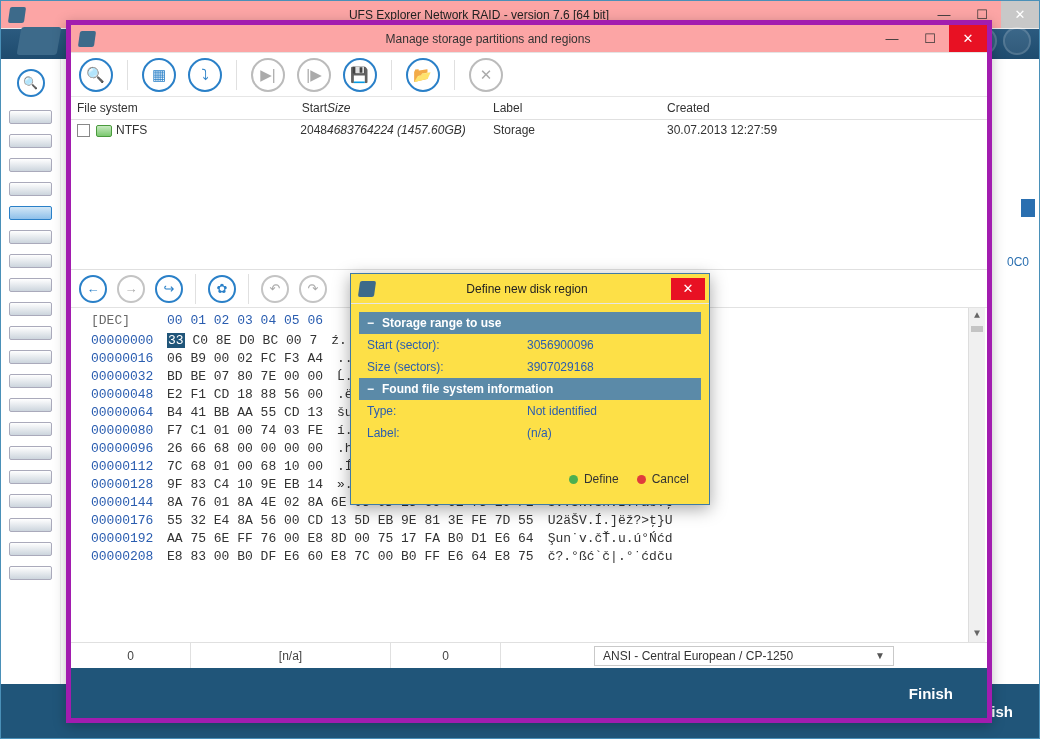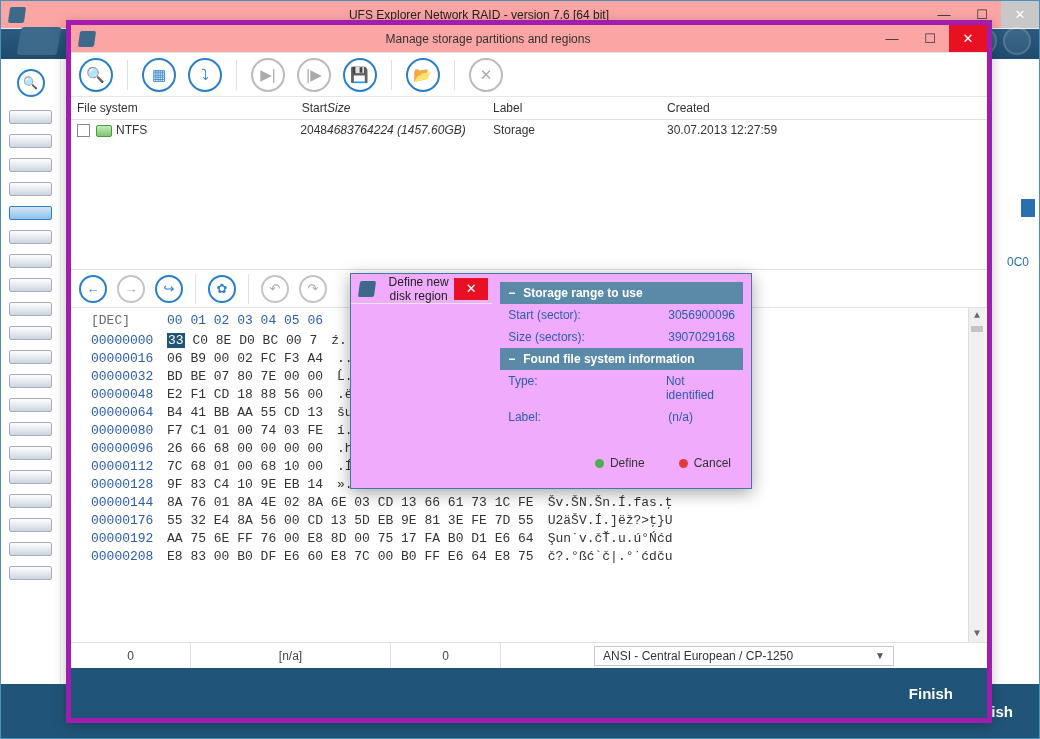--- a/index.html
+++ b/index.html
@@ -68,32 +68,32 @@
 
   .status-row { height:26px; border-top:1px solid #e0e0e0; display:flex;}
   .status-cell { border-right:1px solid #e0e0e0; display:flex; align-items:center; justify-content:center; font-size:12px; color:#444; padding:0 6px;}
   .encoding-cell { flex:1; display:flex; align-items:center; padding:0 8px; justify-content:center; gap:8px;}
   .encoding-box { border:1px solid #c9c9c9; height:20px; flex:0 0 300px; display:flex; align-items:center; padding:0 8px; justify-content:space-between; color:#333;}
   .dd-arr { color:#555; font-size:10px;}
 
   .finish2 { height:50px; background:#205579; display:flex; align-items:center; justify-content:flex-end; padding-right:34px; color:#fff; font-weight:600; font-size:15px;}
 
   
-  .define-dlg { position:absolute; left:350px; top:273px; width:402px; background:#f0abfc; border:1px solid #3f7aa6; box-shadow:0 4px 16px rgba(0,0,0,0.35); z-index:50; display:flex; flex-direction:row;}
+  .define-dlg { position:absolute; left:350px; top:273px; width:360px; background:#fde047; border:1px solid #3f7aa6; box-shadow:0 4px 16px rgba(0,0,0,0.35); z-index:50; display:flex; flex-direction:column;}
   .define-dlg .dlg-title { height:30px; display:flex; align-items:center; border-bottom:1px solid #e6e6e6;}
   .dlg-title .ico { width:16px; height:16px; margin:0 8px; background:#3d6a8a; transform:skewX(-8deg); border-radius:2px;}
   .dlg-title .t { flex:1; text-align:center; font-size:12px; color:#222;}
   .dlg-title .close { width:34px; height:22px; background:#e81123; color:#fff; display:flex; align-items:center; justify-content:center; margin-right:4px; font-size:13px;}
   .dlg-body { padding:8px 8px 10px 8px;}
   .section-h { background:#5b8aa8; color:#fff; font-weight:600; padding:4px 8px; font-size:12px; display:flex; align-items:center; gap:8px;}
   .section-h .mi { font-weight:700; }
   .kv { display:flex; padding:4px 8px; font-size:12px;}
   .kv .k { width:160px; color:#2a5db0;}
   .kv .v { color:#2a5db0;}
-  .dlg-btns { display:flex; justify-content:flex-end; gap:34px; padding:28px 12px 8px; font-size:12px;}
+  .dlg-btns { display:flex; justify-content:flex-end; gap:18px; padding:28px 12px 8px; font-size:12px;}
   .dlg-btns .b { display:flex; align-items:center; gap:6px; color:#333;}
   .dot { width:9px; height:9px; border-radius:50%;}
   .dot.green{ background:#4caf50;} .dot.red{ background:#e03c3c;}
 </style>
 </head>
 <body>
 
 <div class="main-window">
   <div class="titlebar">
     <div class="app-icon"></div>

